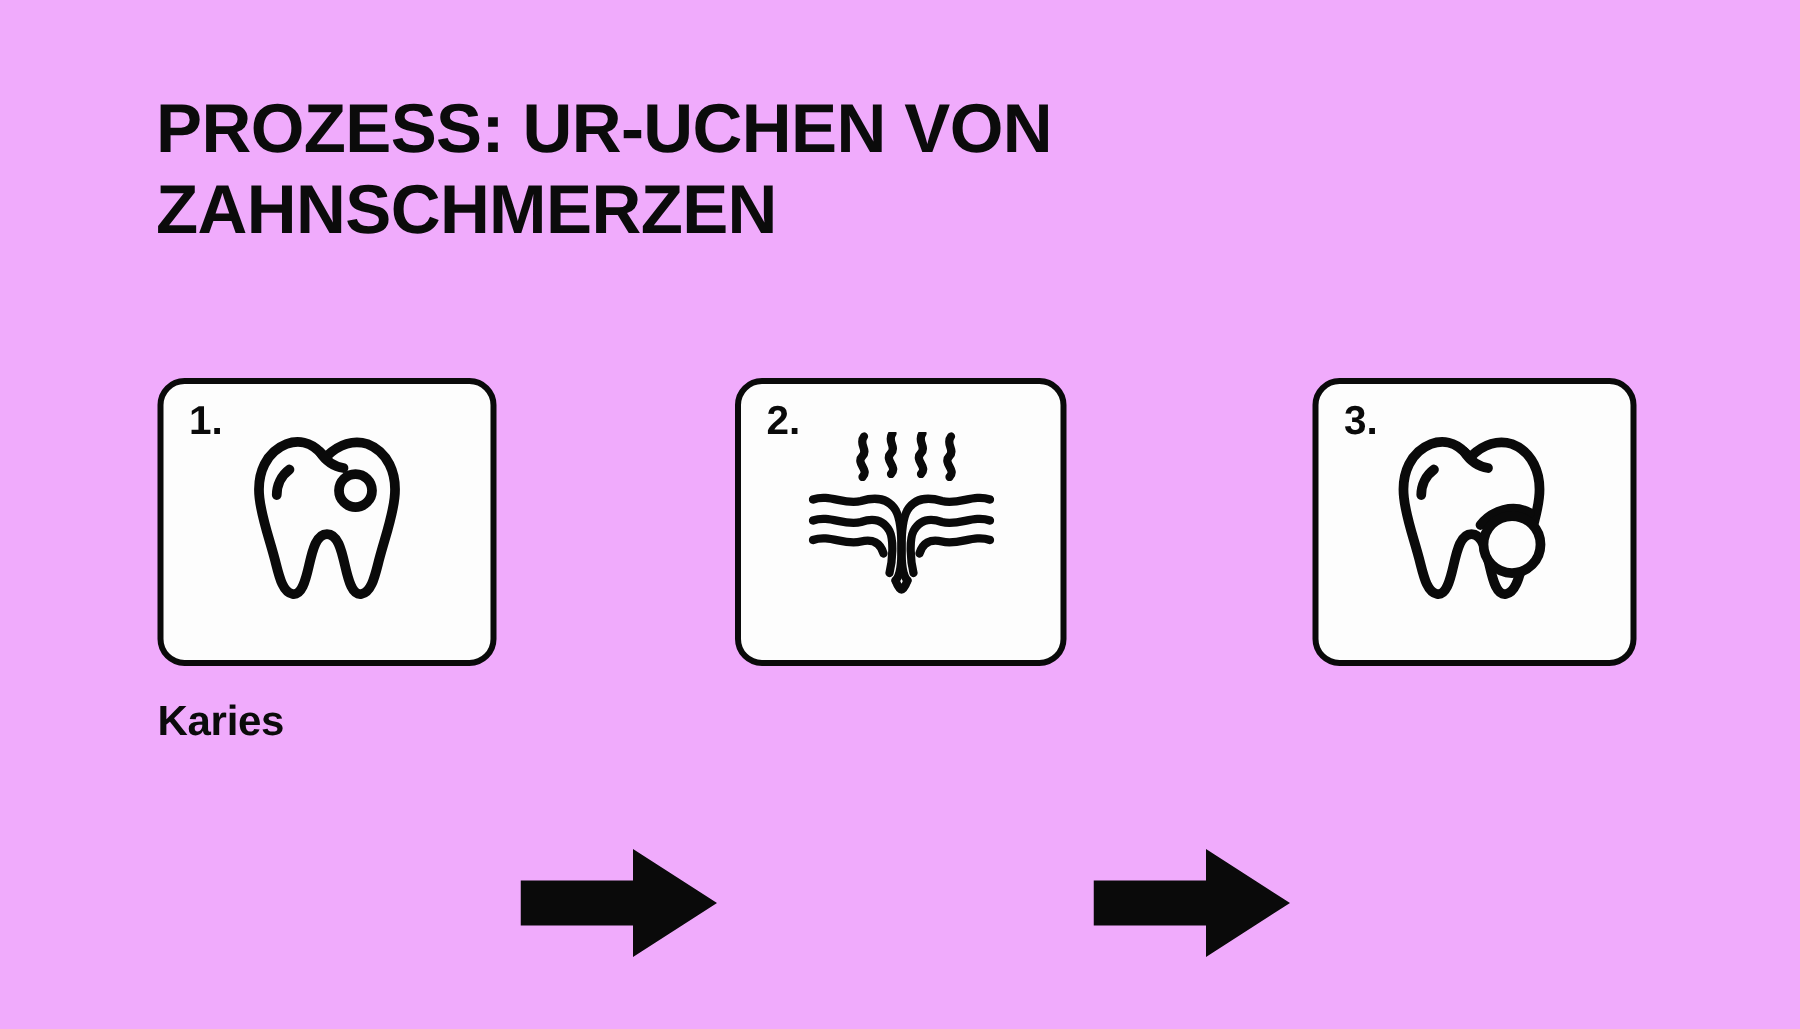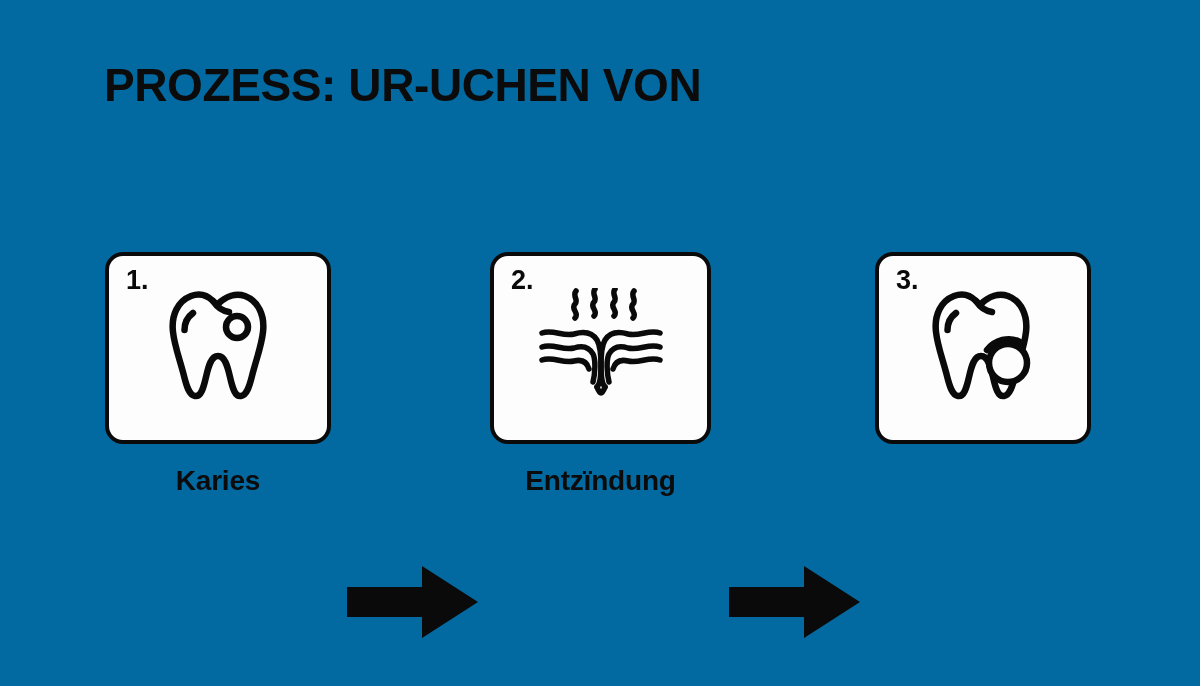--- a/index.html
+++ b/index.html
@@ -13,21 +13,21 @@
     background: #fdfdfd;
     font-family: "Liberation Sans", sans-serif;
     color: #0a0a0a;
     overflow: hidden;
   }
 
   .slide {
     position: relative;
     width: 1200px;
     height: 686px;
-    background: #0369a1;
+    background: #f0abfc;
   }
 
   
   .title-block {
     position: absolute;
     left: 104px;
     top: 58px;
     width: 860px;
   }
   .title-line {
@@ -86,21 +86,20 @@
     display: flex;
     align-items: center;
     justify-content: center;
   }
   .card-icon svg {
     display: block;
   }
 
   .step-label {
     margin-top: 20px;
-    text-align: center;
     font-family: "Liberation Sans", sans-serif;
     font-weight: bold;
     font-size: 28px;
     line-height: 34px;
     letter-spacing: -0.2px;
     color: #0b0b0b;
   }
 
   
   .arrow {
@@ -113,20 +112,21 @@
   .arrow-2 { left: 729px; }
   .arrow svg { display: block; }
 </style>
 </head>
 <body>
 
 <div class="slide">
 
   <div class="title-block">
     <span class="title-line">PROZESS: UR-UCHEN VON</span>
+    <span class="title-line">ZAHNSCHMERZEN</span>
   </div>
 
   <div class="flow">
 
     <div class="step step-1">
       <div class="card">
         <div class="card-number">1.</div>
         <div class="card-icon">
           <svg width="104" height="116" viewBox="0 0 104 116" fill="none" aria-hidden="true">
             <g stroke="#0a0a0a" stroke-width="6.5" stroke-linecap="round" stroke-linejoin="round" fill="none">
@@ -183,21 +183,20 @@
                        C 67 72, 68 86, 70 94"></path>
 
               <path d="M3 72 C 14 68, 24 76, 35 73 C 43 71, 48 74, 50 81"></path>
               <path d="M121 72 C 110 68, 100 76, 89 73 C 81 71, 76 74, 74 81"></path>
 
               <path d="M58 99 C 59.5 103, 61 105, 62 105 C 63 105, 64.5 103, 66 99"></path>
             </g>
           </svg>
         </div>
       </div>
-      <div class="step-label">Entzïndung</div>
     </div>
 
     <div class="arrow arrow-2">
       <svg width="131" height="72" viewBox="0 0 131 72" aria-hidden="true">
         <polygon fill="#0a0a0a" points="0,21 75,21 75,0 131,36 75,72 75,51 0,51"></polygon>
       </svg>
     </div>
 
     <div class="step step-3">
       <div class="card">

